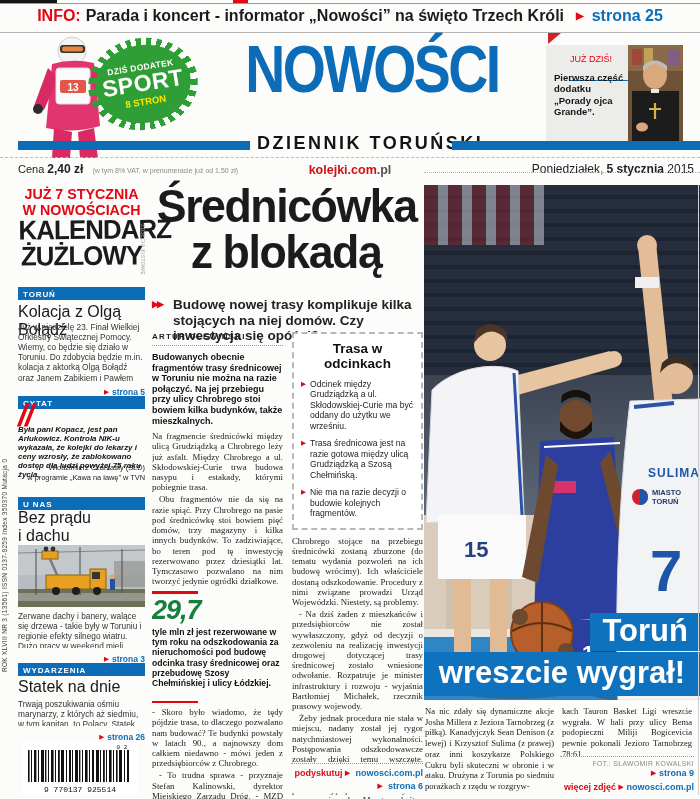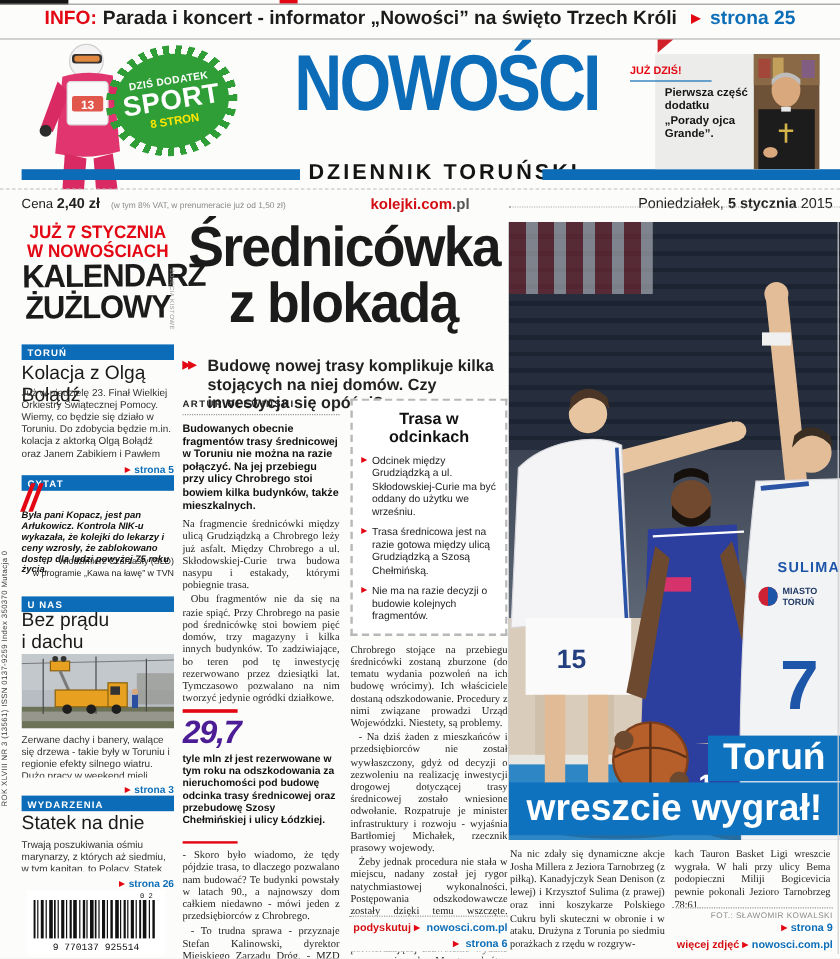--- a/index.html
+++ b/index.html
@@ -29,21 +29,21 @@
   .badge .b2{font-size:23px;font-weight:bold;letter-spacing:.5px;line-height:1;}
   .badge .b3{font-size:9.5px;font-weight:bold;color:#ffe600;margin-top:1px;}
   .logo{left:212px;top:36px;width:320px;text-align:center;font-size:66px;font-weight:bold;color:#0c6cb8;
         letter-spacing:-3px;line-height:1;transform:scaleX(.84);transform-origin:center top;}
   .mast-bar-left{left:18px;top:141px;width:232px;height:9px;background:#0c6cb8;}
   .mast-sub{left:257px;top:133px;font-size:18px;font-weight:bold;letter-spacing:2.5px;color:#141414;}
   .mast-bar-right{left:452px;top:141px;width:248px;height:9px;background:#0c6cb8;}
 
   .jd-tri{left:548px;top:33px;width:0;height:0;border-top:11px solid #cf2127;border-right:13px solid transparent;}
   .jd-box{left:546px;top:45px;width:137px;height:96px;background:#ececea;}
-  .jd-kicker{left:525px;top:54px;width:68px;font-size:9px;font-weight:bold;color:#e30613;padding-bottom:3px;border-bottom:1.5px solid #0c6cb8;}
+  .jd-kicker{left:570px;top:54px;width:68px;font-size:9px;font-weight:normal;color:#e30613;padding-bottom:16px;border-bottom:1.5px solid #0c6cb8;}
   .jd-text{left:554px;top:72px;width:72px;font-size:9.5px;font-weight:bold;line-height:1.2;color:#141414;}
   .jd-photo{left:628px;top:45px;width:55px;height:96px;}
 
   .rule-dash{left:0;top:157px;width:700px;border-top:1px dashed #bcbcbc;}
   .priceline{left:18px;top:162px;font-size:11px;color:#222;}
   .priceline b{font-size:12px;}
   .price-note{font-size:7px;color:#8a8a8a;margin-left:6px;}
   .siteline{left:0;top:163px;width:700px;text-align:center;font-size:12.5px;font-weight:bold;}
   .site-main{color:#d40f14;}.site-tld{color:#555;}
   .dateline{right:6px;top:162px;font-size:12px;color:#222;}
@@ -78,21 +78,21 @@
   .cols{left:152px;top:332px;width:271px;height:467px;display:flex;gap:9px;overflow:hidden;}
   .col{width:131px;flex:none;}
   .byline{font-size:8px;font-weight:bold;letter-spacing:1.2px;color:#222;padding-bottom:4px;
           border-bottom:1px dotted #999;margin-bottom:6px;}
   .lede{font-size:9px;font-weight:bold;line-height:1.18;color:#101010;margin-bottom:5px;}
   .art p{font-family:"Liberation Serif",serif;font-size:8.8px;line-height:1.16;text-align:justify;
          color:#1c1c1c;margin:0 0 2px 0;}
   .art p.ind{text-indent:7px;}
   .statbox{margin:5px 0 4px;}
   .statrule{width:46px;height:2.5px;background:#e30613;margin:3px 0;}
-  .statnum{font-size:27px;font-weight:bold;font-style:italic;color:#4c1d95;letter-spacing:-1px;line-height:1;margin:2px 0 3px;}
+  .statnum{font-size:27px;font-weight:bold;font-style:italic;color:#15803d;letter-spacing:-1px;line-height:1;margin:2px 0 3px;}
   .stattext{font-size:8.6px;font-weight:bold;line-height:1.2;color:#111;margin-bottom:12px;}
   .infobox{border:2px dashed #b8b8b8;padding:7px 7px 2px;margin-bottom:6px;background:#fff;}
   .infobox h3{font-size:13.5px;margin:0 0 8px;color:#111;font-weight:bold;text-align:center;}
   .ib-item{display:flex;gap:4px;font-size:8.6px;line-height:1.22;color:#222;margin-bottom:7px;}
   .ib-arr{color:#e30613;font-size:6.5px;padding-top:1px;}
   .col2-links{left:291px;top:763px;width:132px;text-align:right;background:#fcfcfa;
               border-top:1px dotted #999;padding-top:3px;font-size:9px;font-weight:bold;line-height:1.45;}
   .red-txt{color:#d40f14;}.blue-txt{color:#0d6eb8;}
 
   

